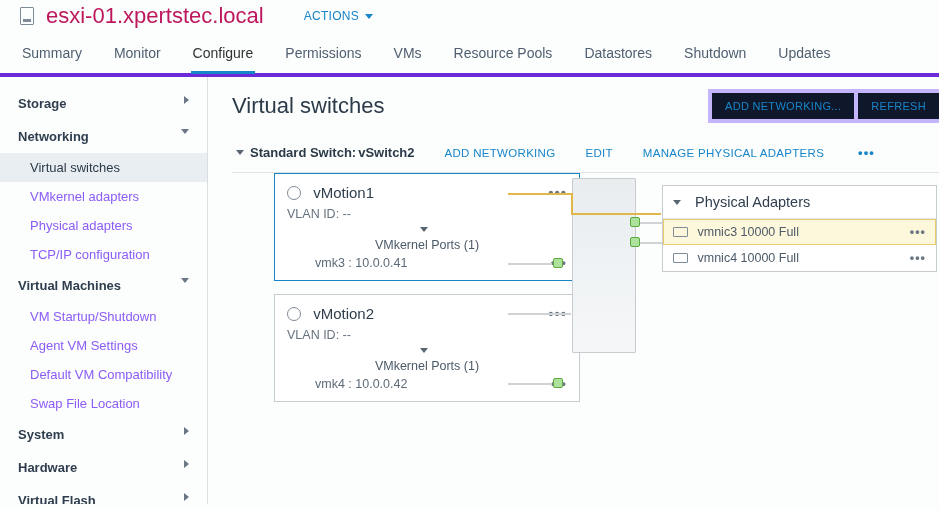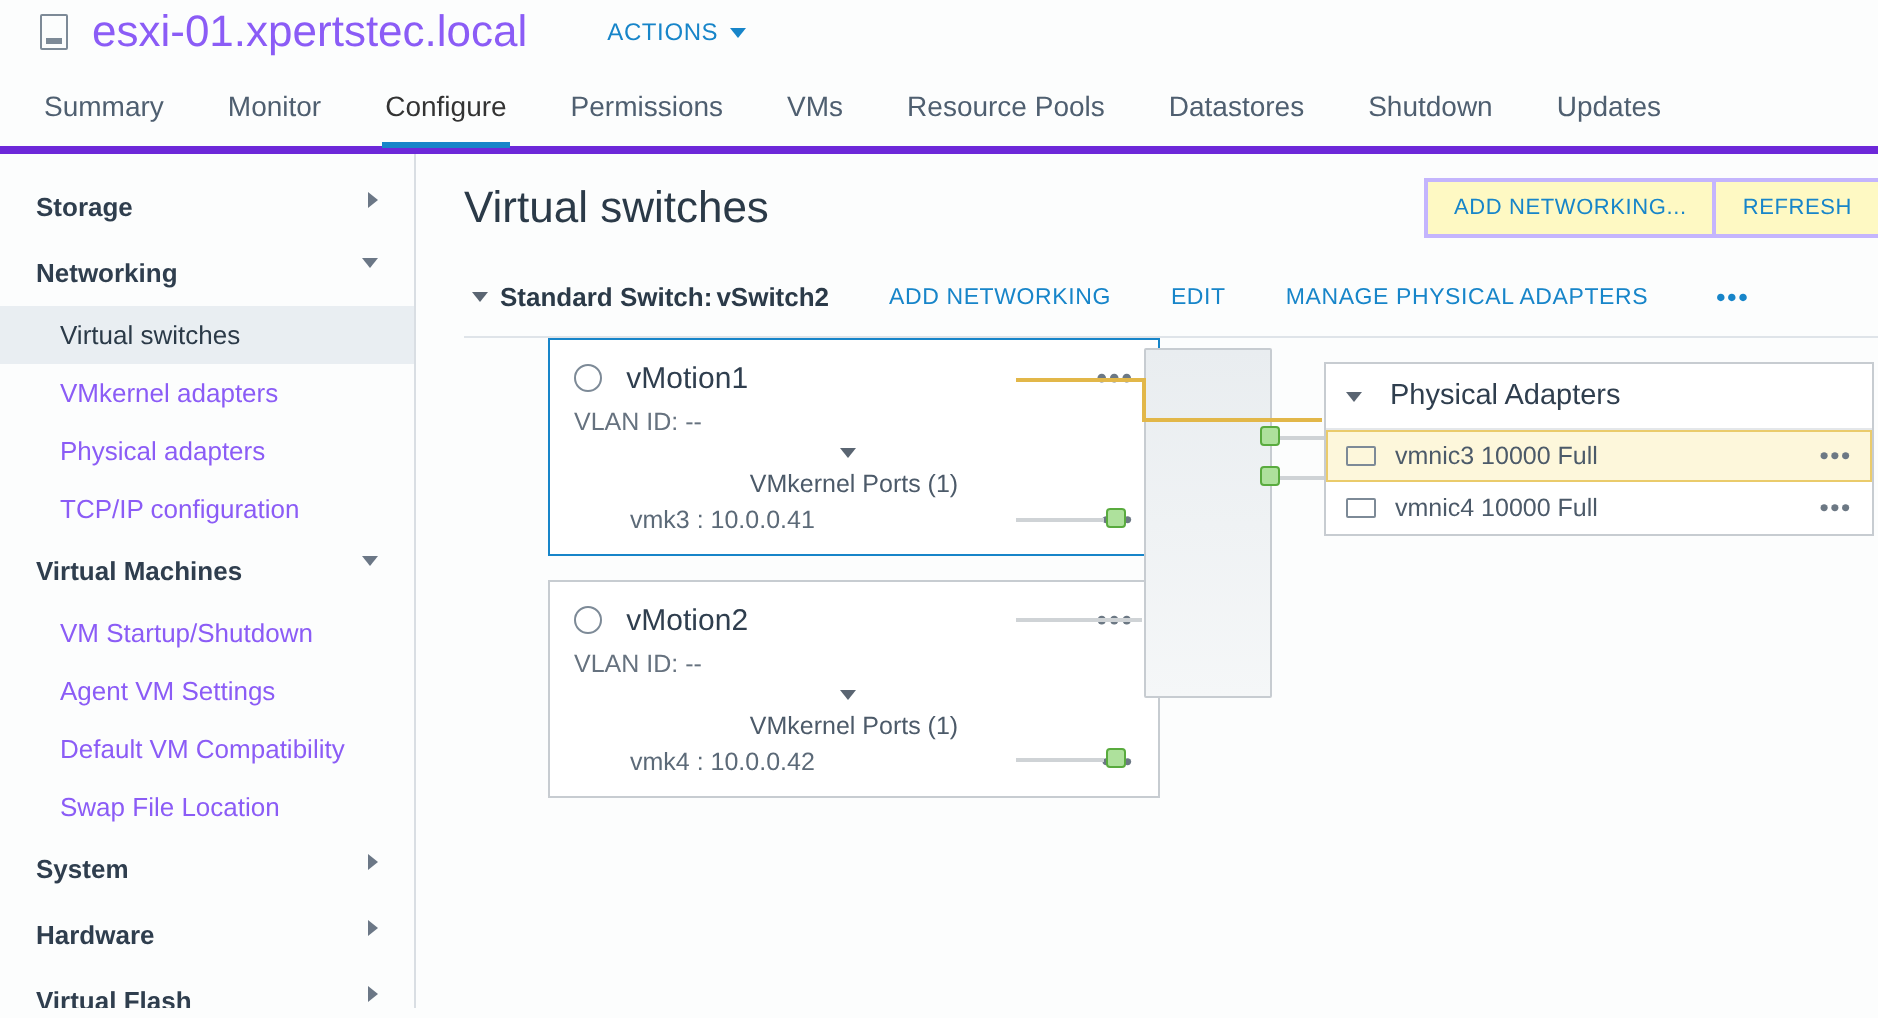--- a/index.html
+++ b/index.html
@@ -28,21 +28,21 @@
   .host-icon::after {
     content: '';
     position: absolute;
     bottom: 2px; left: 2px; right: 2px;
     height: 3px;
     background: #7d8a97;
   }
   .host-title {
     font-size: 22px;
     font-weight: 400;
-    color: #8b5cf6;
+    color: #be185d;
   }
   .actions-btn {
     margin-left: 40px;
     color: #1785c9;
     font-weight: 500;
     font-size: 12px;
     display: inline-flex;
     align-items: center;
     letter-spacing: .3px;
     cursor: pointer;
@@ -130,26 +130,26 @@
   }
   .content-title {
     font-size: 22px;
     font-weight: 400;
     color: #2b3a48;
   }
   .right-buttons {
     display: flex;
   }
   .btn {
-    border: 2px solid #c4b5fd;
+    border: 4px solid #c4b5fd;
     font-size: 11px;
     font-weight: 500;
     color: #1785c9;
     padding: 7px 13px;
-    background: #fef9c3;
+    background: #0f172a;
     cursor: pointer;
     letter-spacing: .3px;
   }
   .btn + .btn { border-left: none; text-align: center; }
   
   .switch-bar {
     display: flex;
     align-items: center;
     gap: 30px;
     padding: 22px 0 12px 4px;

